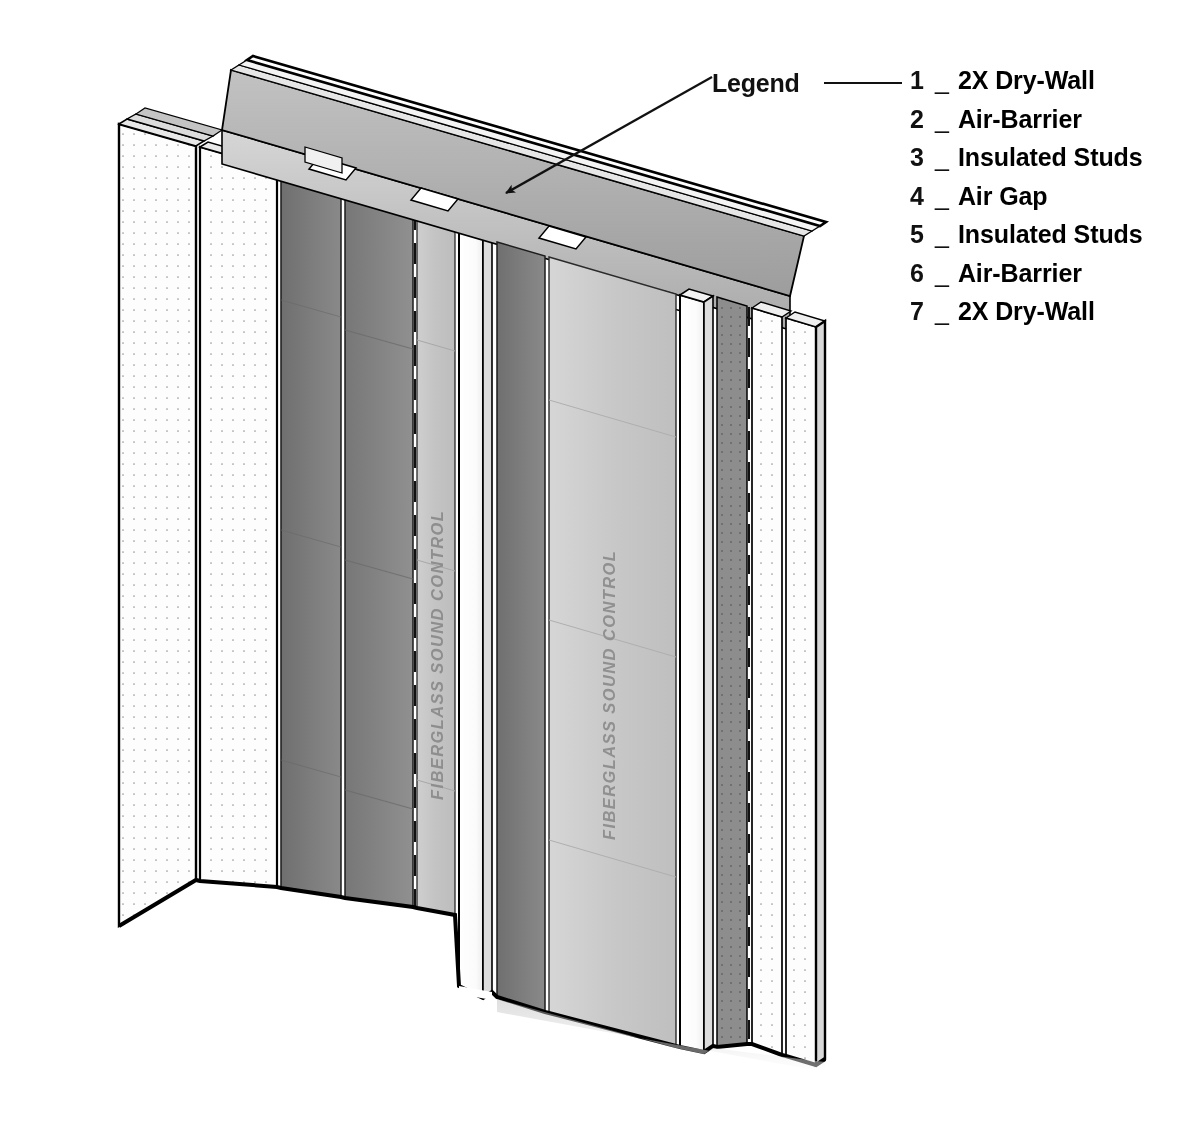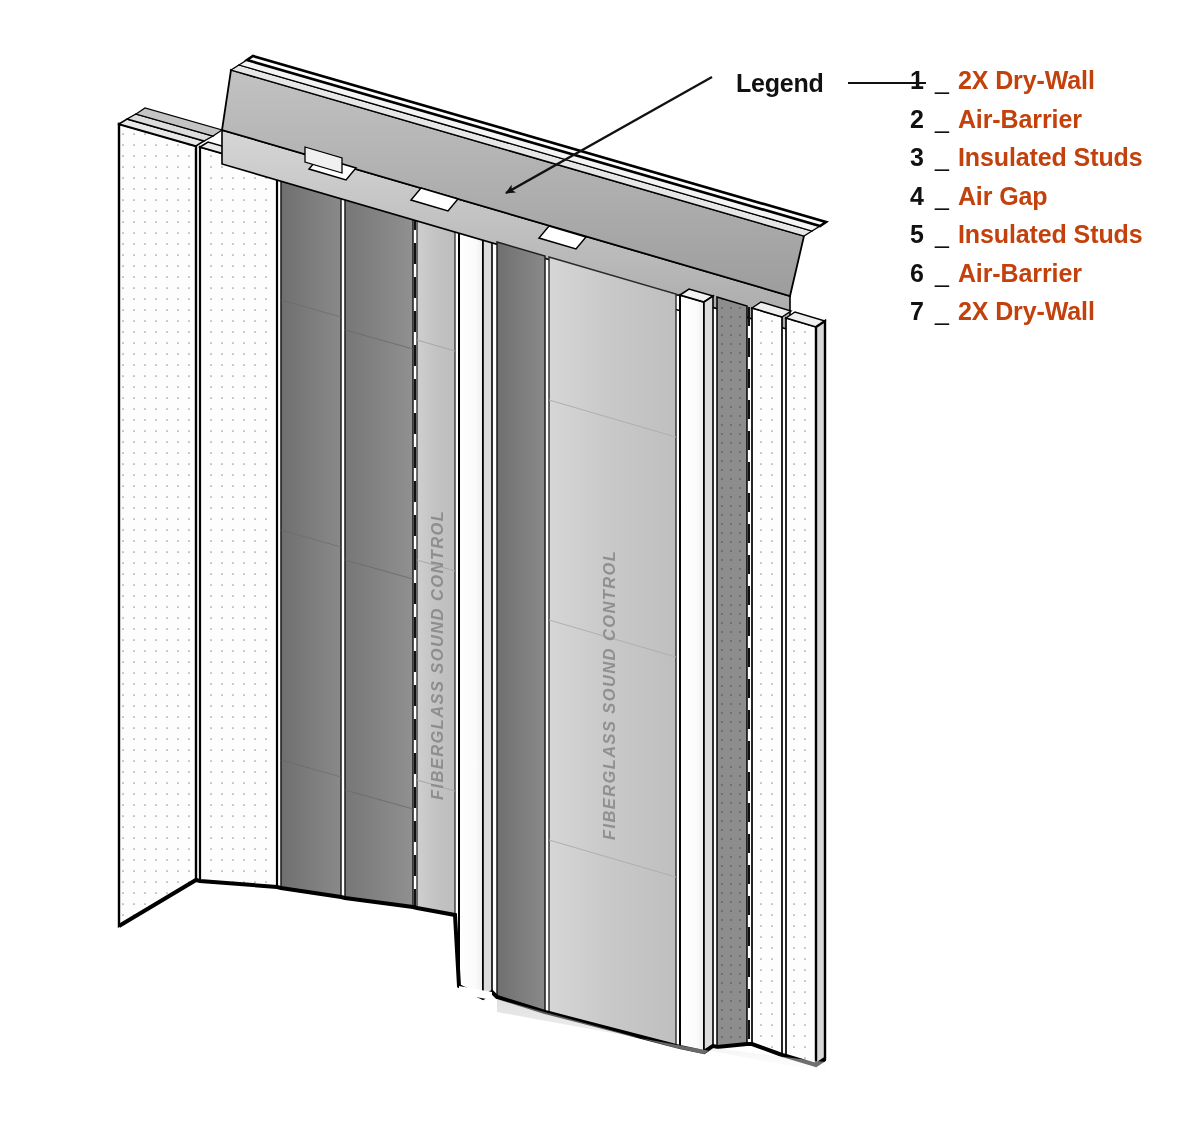--- a/index.html
+++ b/index.html
@@ -2,28 +2,28 @@
 <html><head>
 <meta charset="utf-8">
 <style>
   html,body{margin:0;padding:0;background:#ffffff;}
   body{width:1200px;height:1135px;position:relative;overflow:hidden;
        font-family:"Liberation Sans","DejaVu Sans",sans-serif;color:#111111;}
   #stage{position:absolute;inset:0;width:1200px;height:1135px;}
   svg.diagram{position:absolute;left:0;top:0;width:1200px;height:1135px;display:block;}
 
   .legend{position:absolute;left:712px;top:62px;width:470px;}
-  .legend-head{display:flex;align-items:center;gap:0px;height:42px;margin-left:24px;}
+  .legend-head{display:flex;align-items:center;gap:0px;height:42px;}
   .legend-title{font-size:25px;font-weight:700;letter-spacing:-0.2px;color:#111;white-space:nowrap;}
   .legend-rule{width:78px;height:2px;background:#111;margin-left:24px;margin-right:22px;}
   .legend-list{position:absolute;left:198px;top:4px;width:280px;}
   .legend-row{display:flex;align-items:baseline;height:38.5px;white-space:nowrap;}
   .legend-num{font-size:25px;font-weight:700;color:#111;width:18px;}
   .legend-sep{font-size:25px;font-weight:400;color:#111;margin:0 9px 0 7px;}
-  .legend-label{font-size:25px;font-weight:700;color:#c2410c;letter-spacing:-0.1px;}
+  .legend-label{font-size:25px;font-weight:700;color:#000000;letter-spacing:-0.1px;}
 </style>
 </head>
 <body>
 
 <div id="stage">
 
 <svg class="diagram" viewBox="0 0 1200 1135">
   <defs>
     <pattern id="stipple" width="11" height="11" patternUnits="userSpaceOnUse">
       <rect width="11" height="11" fill="#fdfdfd"></rect>

